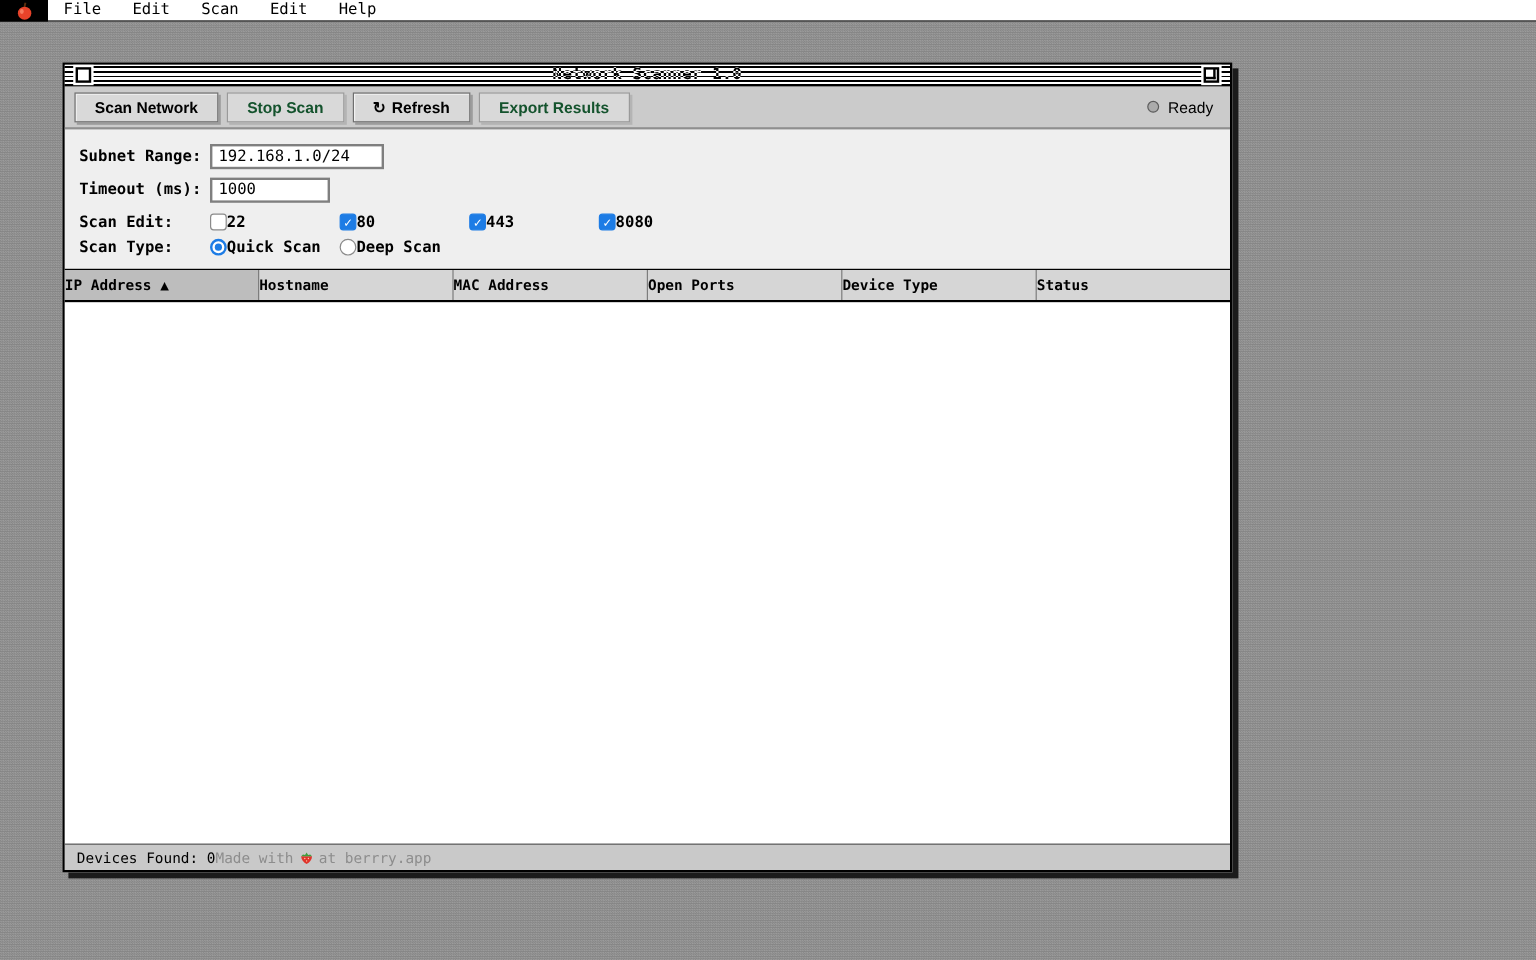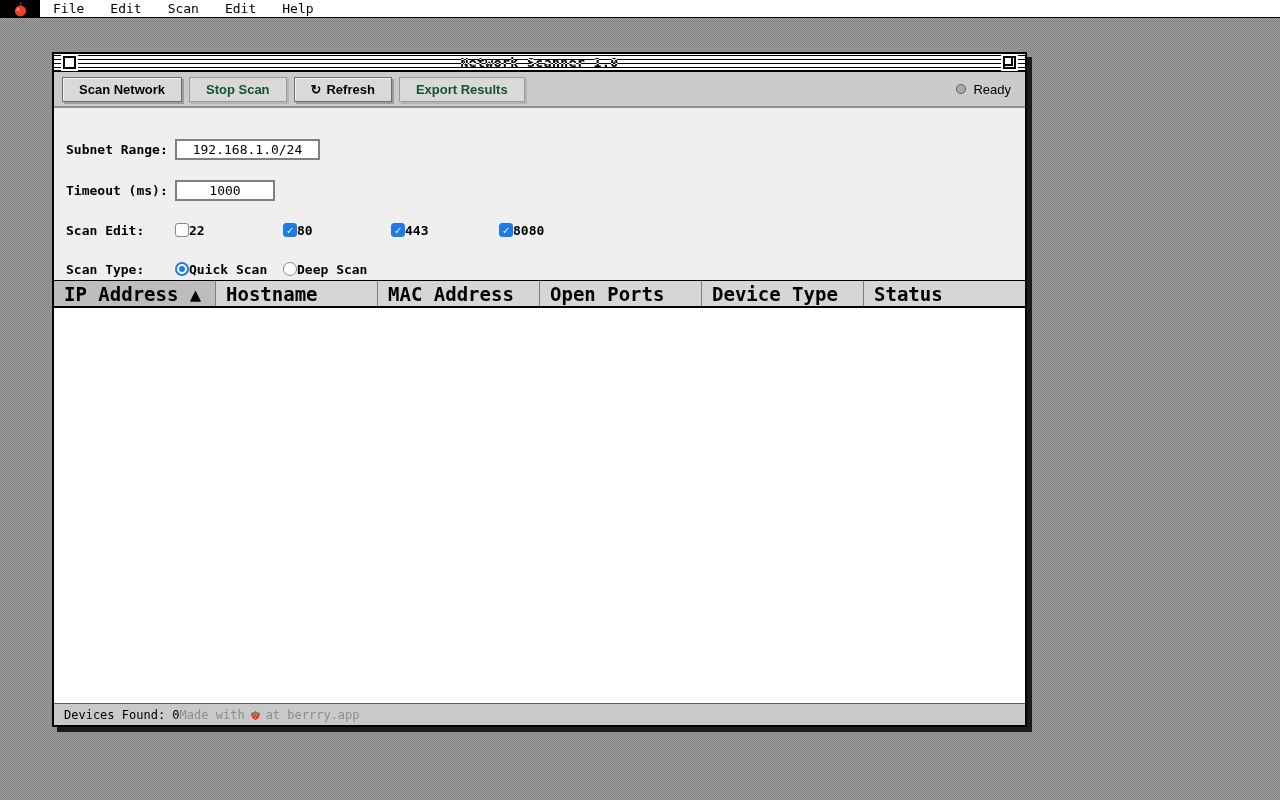--- a/index.html
+++ b/index.html
@@ -73,26 +73,26 @@
   .tb-btn.disabled { color:#14532d; box-shadow:2px 2px 0 #b4b4b4; border-color:#9a9a9a; }
   .tb-status { margin-left:auto; display:flex; align-items:center; gap:7px; padding-right:6px; }
   .status-dot {
     width:10px; height:10px; border-radius:50%;
     background:#ababab; border:1.5px solid #5c5c5c;
   }
   .status-label { font-family:"Liberation Sans", sans-serif; font-size:13px; color:#000; }
 
   
   .form-panel { flex:0 0 116px; background:#efefef; padding:11px 0 0 12px; }
-  .form-row { display:flex; align-items:center; height:22px; margin-bottom:6px;margin-top:19px; }
+  .form-row { display:flex; align-items:center; height:22px; margin-bottom:6px; }
   .form-row.tight { height:20px; margin-bottom:1px; }
   .form-label { width:109px; font-size:13px; font-weight:bold; color:#000; flex:0 0 109px; }
   .text-input {
     font-family:"DejaVu Sans Mono", monospace; font-size:13px; color:#000;
-    height:21px; border:2px solid #7f7f7f; background:#fff; padding:0 5px; outline:none;text-align:center;
+    height:21px; border:2px solid #7f7f7f; background:#fff; padding:0 5px; outline:none;
   }
   .input-subnet { width:145px; }
   .input-timeout { width:100px; }
   .opt-group { display:flex; align-items:center; width:108px; flex:0 0 108px; }
   .opt-label { font-size:13px; font-weight:bold; color:#000; }
   .checkbox {
     width:14px; height:14px; border-radius:3px; background:#fff;
     border:1px solid #8a8a8a; display:inline-flex; align-items:center; justify-content:center;
     flex:0 0 14px; cursor:pointer;
   }
@@ -109,22 +109,22 @@
     content:""; position:absolute; left:2px; top:2px; width:6px; height:6px;
     border-radius:50%; background:#1d7ce5;
   }
 
   
   .table-header {
     flex:0 0 28px; display:flex; background:#d6d6d6;
     border-top:1px solid #000; border-bottom:2px solid #000;
   }
   .th-cell {
-    flex:1 1 0; font-size:19px; font-weight:bold; color:#000;
-    display:flex; align-items:center; padding-left:10px;
+    flex:1 1 0; font-size:12px; font-weight:bold; color:#000;
+    display:flex; align-items:center; 
     border-right:1px solid #7d7d7d; cursor:pointer; overflow:hidden; white-space:nowrap;
   }
   .th-cell:last-child { border-right:none; }
   .th-cell.sorted { background:#bdbdbd; }
   .table-body { flex:1 1 auto; background:#fff; }
 
   
   .statusbar {
     flex:0 0 22px; background:#c9c9c9; border-top:1px solid #5e5e5e;
     display:flex; align-items:center; justify-content:flex-start; padding:0 10px;

